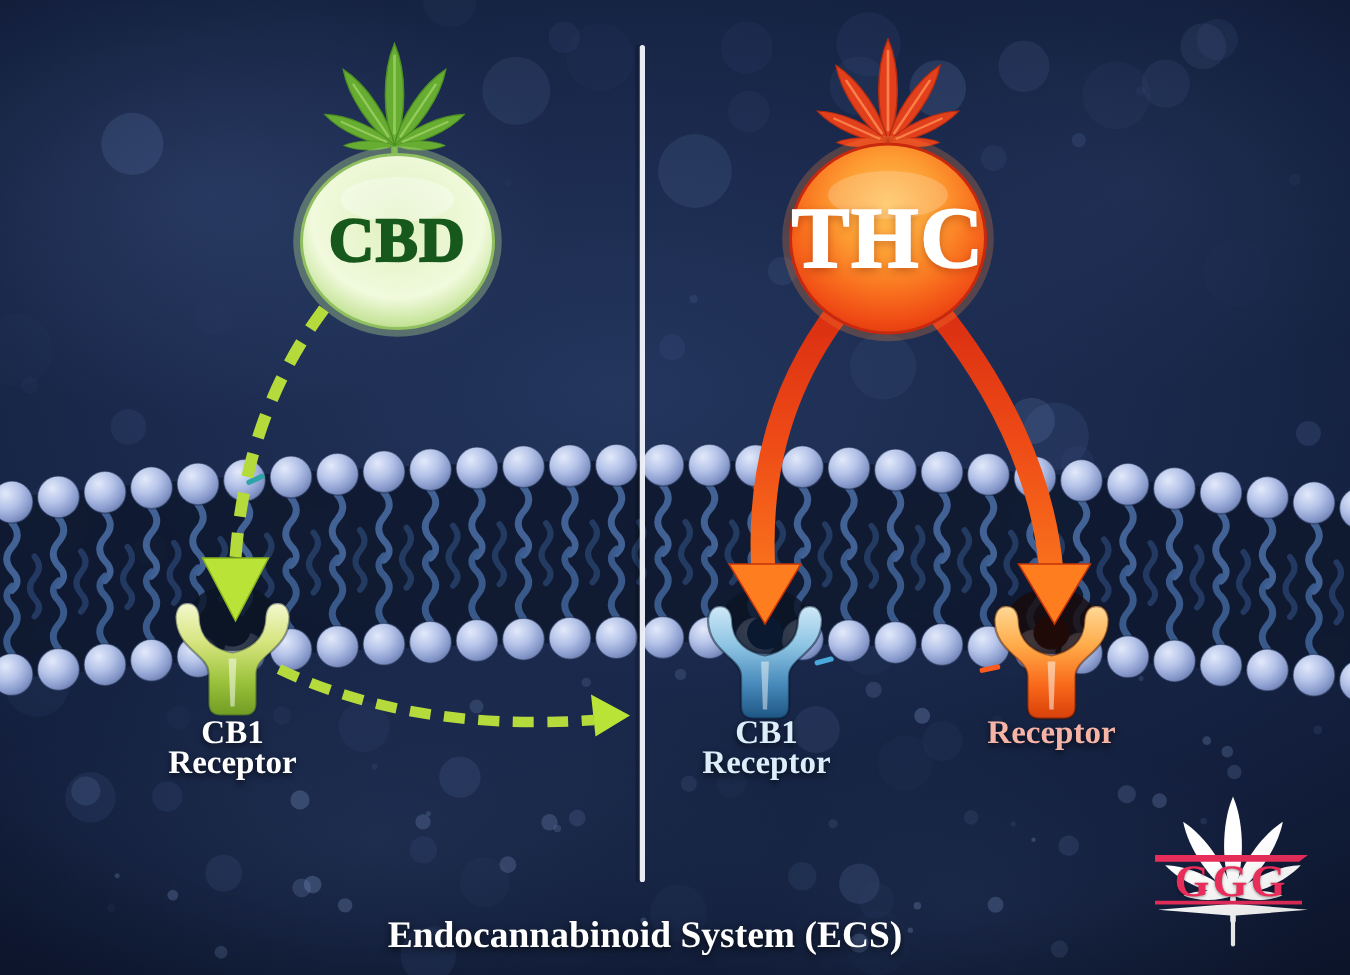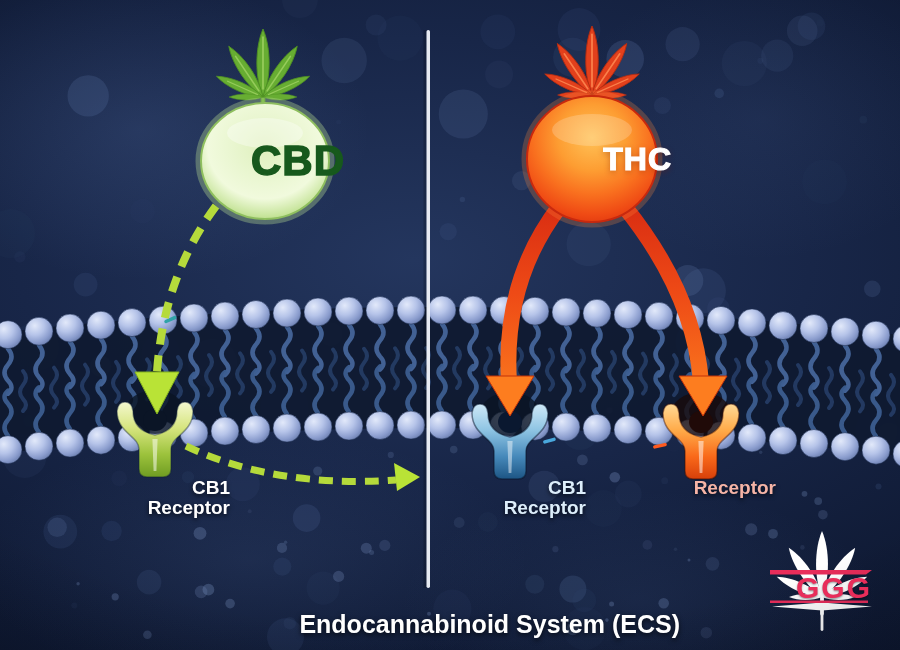--- a/index.html
+++ b/index.html
@@ -6,27 +6,27 @@
   .stage{
     position:relative;width:900px;height:650px;overflow:hidden;
     font-family:"Liberation Sans","DejaVu Sans",sans-serif;
     background:radial-gradient(ellipse 110% 85% at 46% 40%, #24365e 0%, #182648 40%, #101b36 72%, #0b1328 100%);
   }
   svg{position:absolute;inset:0;display:block;}
   .vignette{
     position:absolute;inset:0;pointer-events:none;
     background:radial-gradient(ellipse 130% 100% at 50% 42%, rgba(0,0,0,0) 55%, rgba(4,8,18,0.55) 95%);
   }
-  .overlay{position:absolute;text-align:right;user-select:none;}
+  .overlay{position:absolute;text-align:center;user-select:none;font-family:Liberation Serif, serif;}
   .compound-label{font-weight:bold;letter-spacing:1px;}
   .cbd-text{left:185px;top:135px;width:160px;font-size:42px;line-height:52px;color:#17591c;
     -webkit-text-stroke:1.5px #17591c;}
-  .thc-text{left:512px;top:132px;width:160px;font-size:32px;line-height:54px;color:#ffffff;
+  .thc-text{left:512px;top:132px;width:160px;font-size:58px;line-height:54px;color:#ffffff;
     -webkit-text-stroke:1.2px #ffffff;text-shadow:0 2px 6px rgba(120,20,0,0.45);}
-  .rlabel{width:150px;top:478px;font-size:19px;line-height:20px;font-weight:bold;
+  .rlabel{width:150px;top:478px;font-size:22px;line-height:20px;font-weight:bold;
     text-shadow:0 2px 4px rgba(0,0,0,0.65);}
   .rlabel-left{left:80px;color:#ffffff;}
   .rlabel-cb1r{left:436px;color:#ddeefb;}
   .rlabel-cb2{left:626px;}
   .rlabel-cb2 .l1{color:#fcd9c6;}
   .rlabel-cb2 .l2{color:#f6b4a6;}
   .title{left:180px;top:609px;width:500px;font-size:25px;line-height:30px;font-weight:bold;color:#ffffff;
     text-shadow:0 2px 5px rgba(0,0,0,0.7);}
   .ggg-text{left:770px;top:573px;width:102px;font-size:30px;line-height:30px;font-weight:bold;
     letter-spacing:2px;color:#e82d5a;text-shadow:0 1px 2px rgba(0,0,0,0.4);}

